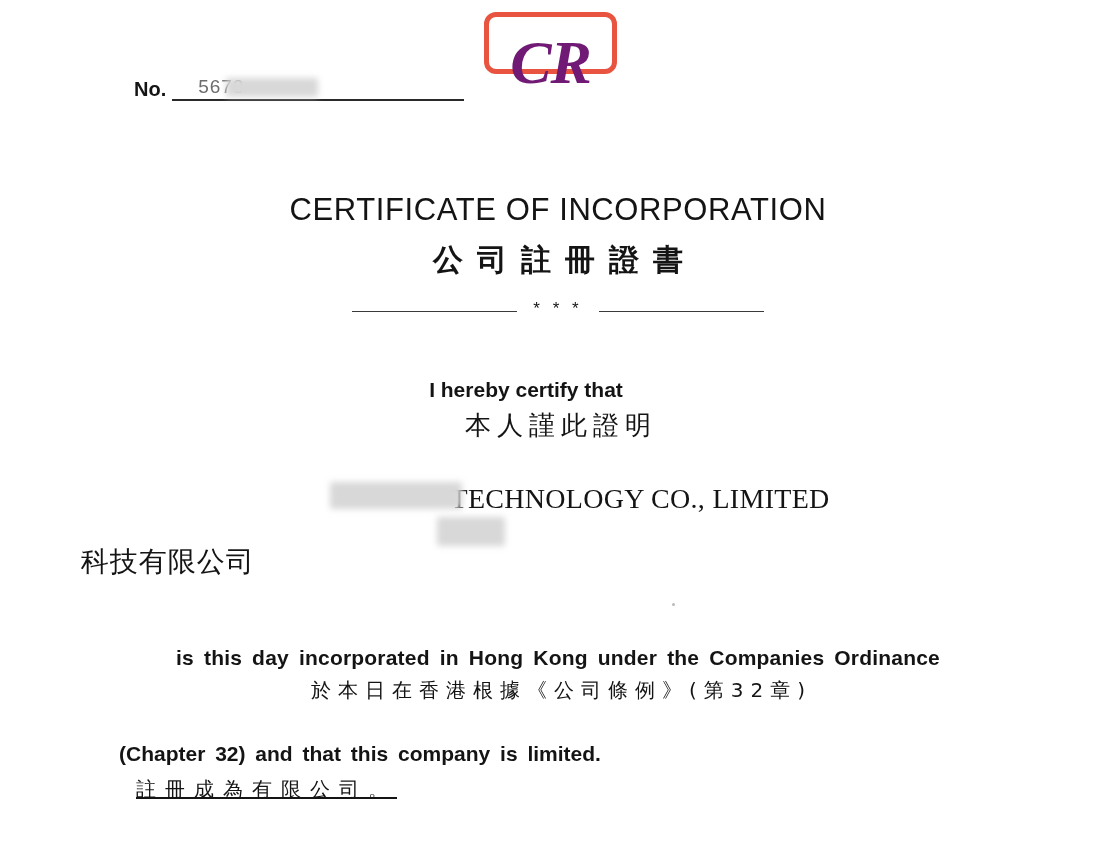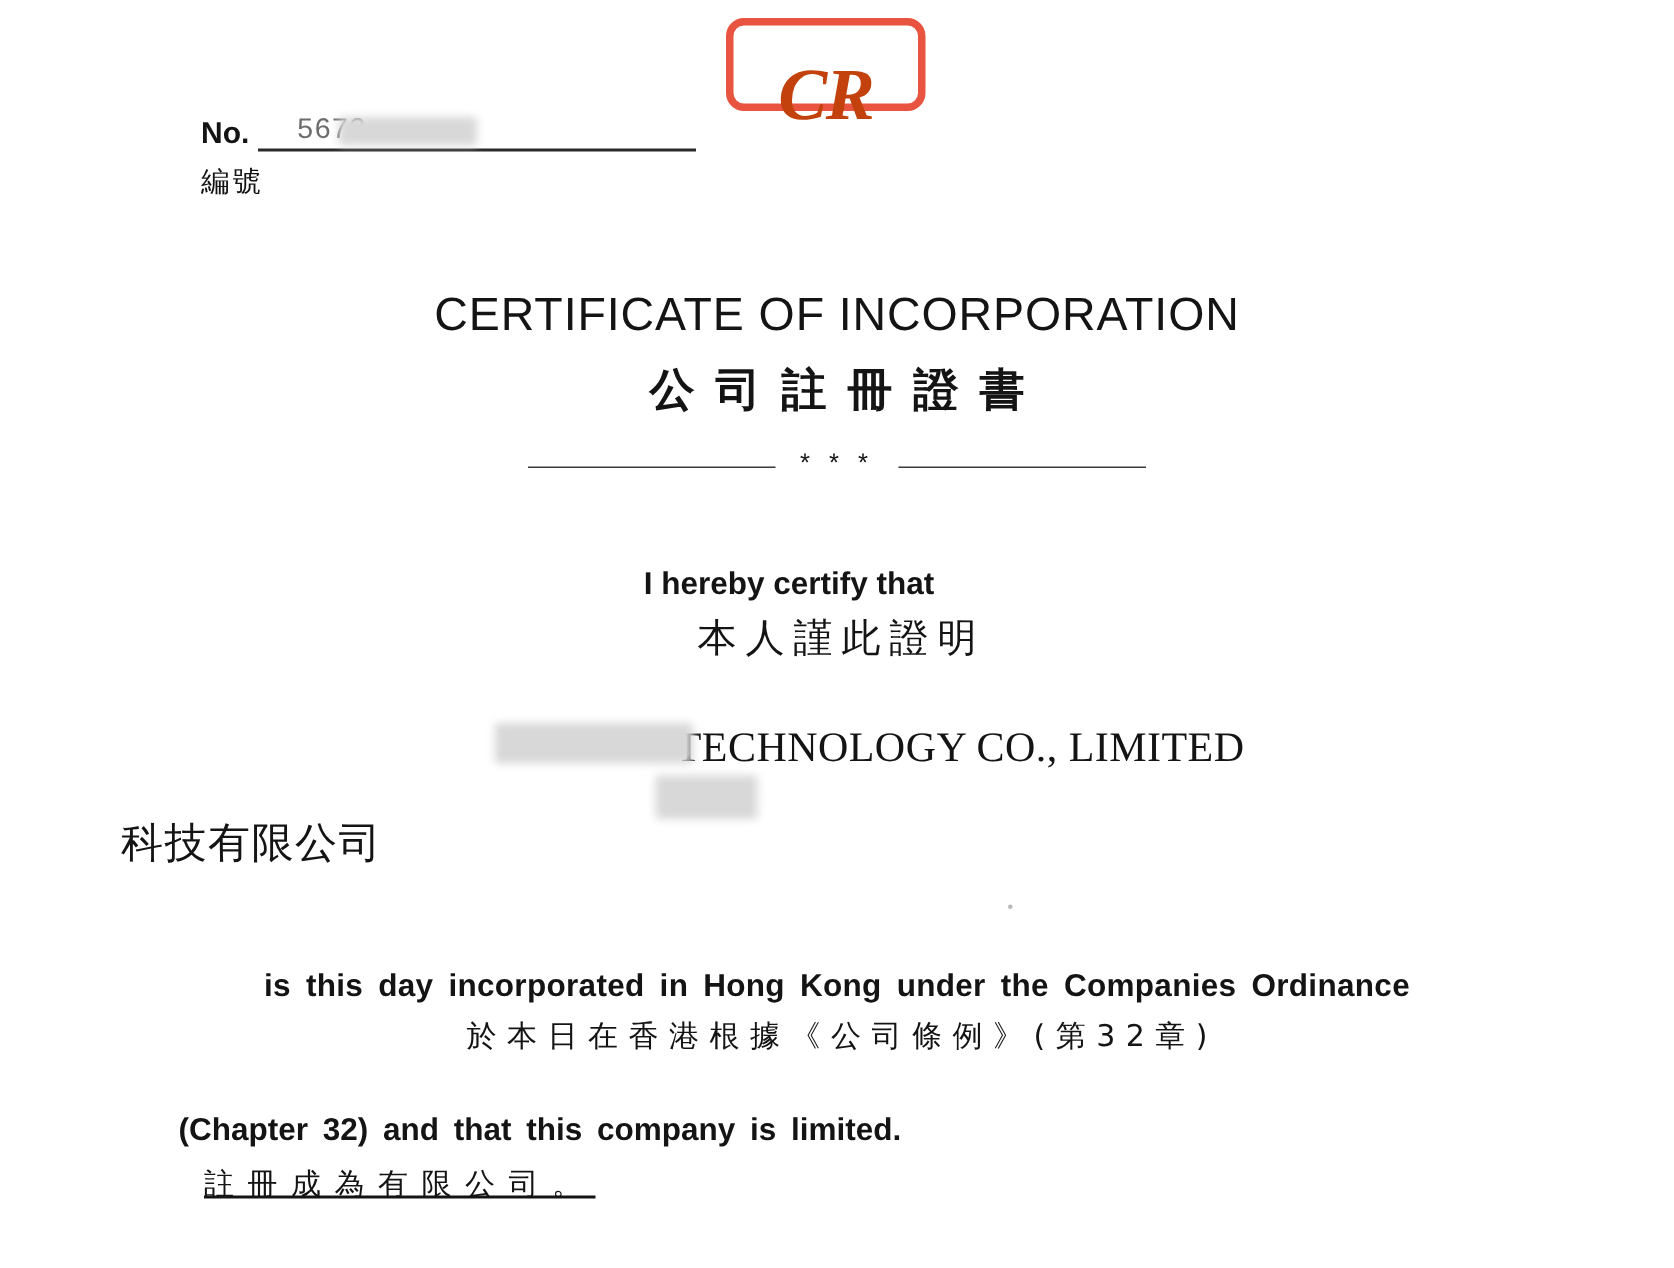--- a/index.html
+++ b/index.html
@@ -27,23 +27,23 @@
     border-radius: 12px;
     box-sizing: border-box;
     display: flex;
     align-items: center;
     justify-content: center;
   }
   .logo-text {
     font-family: "Liberation Serif", serif;
     font-style: italic;
     font-weight: bold;
-    font-size: 49px;
+    font-size: 62px;
     line-height: 49px;
-    color: #c2410c;
+    color: #701a75;
     letter-spacing: -1px;
     user-select: none;
     margin-top: 39px;
   }
 
   
   .no-block {
     position: absolute;
     left: 134px;
     top: 78px;
@@ -269,21 +269,20 @@
 </div>
 
 <div class="no-block">
   <div class="no-row">
     <span class="no-label">No.</span>
     <span class="no-line">
       <span class="no-value">5673</span>
       <span class="redact no-redact"></span>
     </span>
   </div>
-  <div class="no-cn">編號</div>
 </div>
 
 <div class="title-en">CERTIFICATE OF INCORPORATION</div>
 <div class="title-cn">公司註冊證書</div>
 
 <div class="divider">
   <span class="rule"></span>
   <span class="stars">* * *</span>
   <span class="rule"></span>
 </div>

